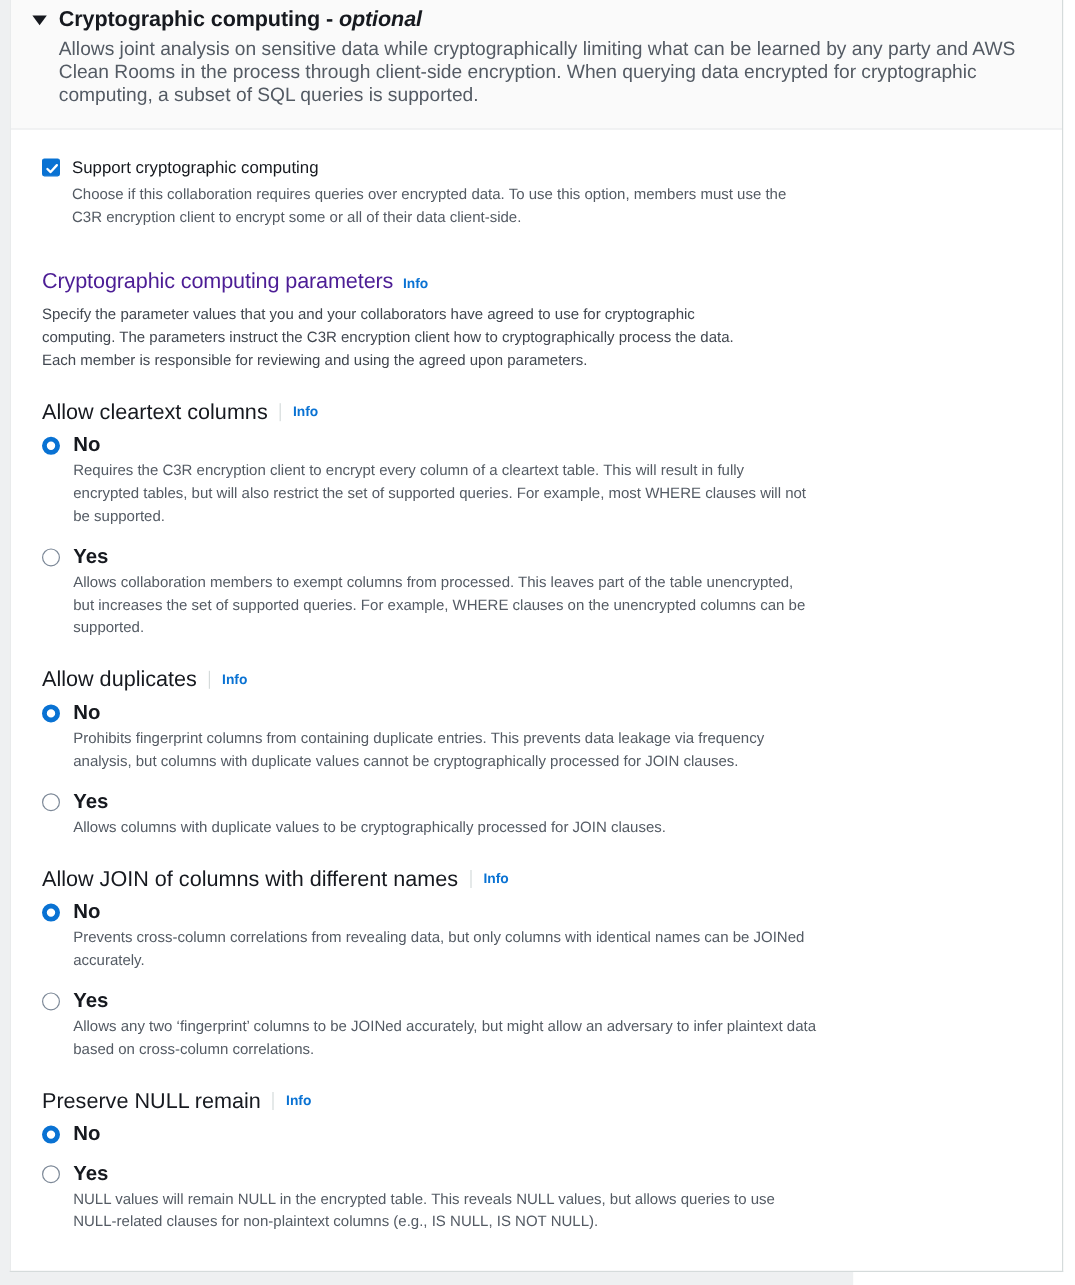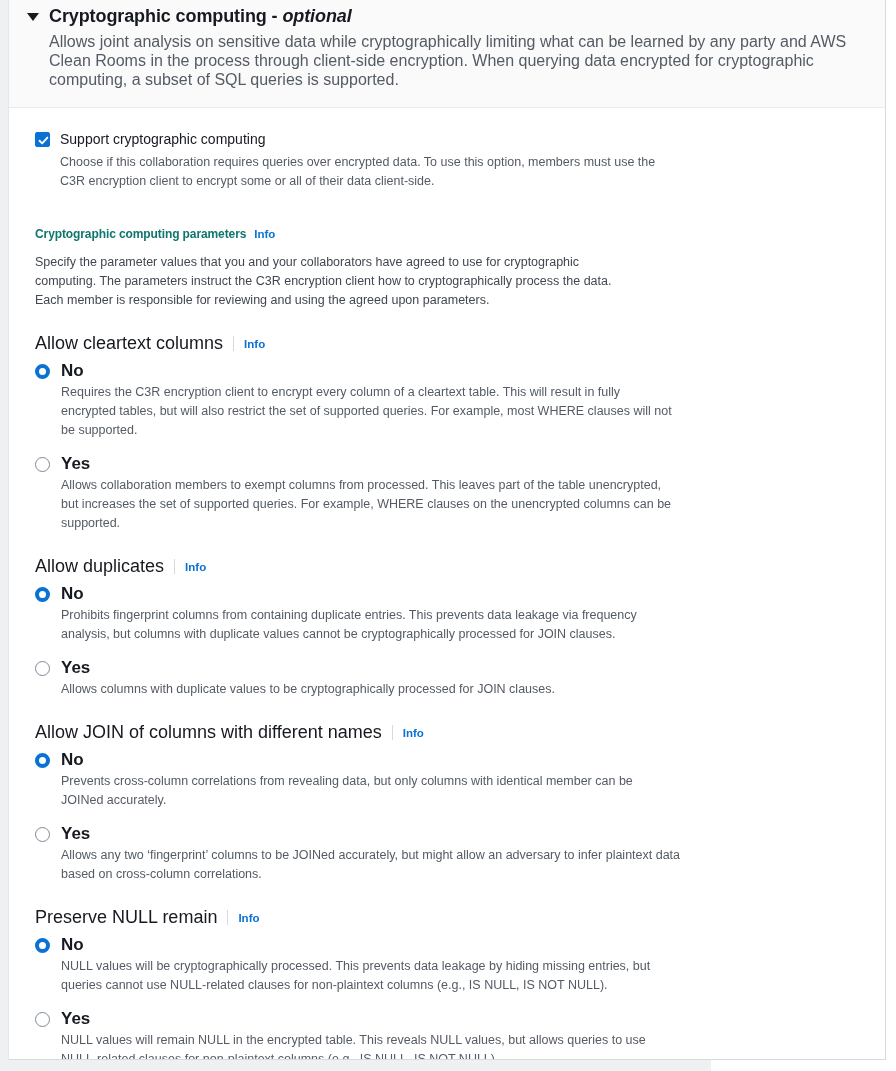--- a/index.html
+++ b/index.html
@@ -114,23 +114,23 @@
 
   
   .section-heading {
     margin-top: 32px;
     display: flex;
     align-items: baseline;
     gap: 8px;
   }
   .section-heading h2 {
     margin: 0;
-    font-size: 12px;
-    font-weight: bold;
-    color: #0f766e;
+    font-size: 18px;
+    font-weight: normal;
+    color: #4c1d95;
     line-height: 22px;
     letter-spacing: -0.1px;
   }
   .section-desc {
     margin: 8px 0 0 0;
     font-size: 12.5px;
     line-height: 19px;
     color: #414750;
     max-width: 600px;
   }
@@ -290,21 +290,21 @@
           <span class="field-label">Allow JOIN of columns with different names</span>
           <span class="divider"></span>
           <a class="info-link">Info</a>
         </div>
         <div class="radio-group">
           <div class="radio-item">
             <div class="radio-row">
               <span class="rb on"></span>
               <span class="radio-label">No</span>
             </div>
-            <div class="radio-desc">Prevents cross-column correlations from revealing data, but only columns with identical member can be JOINed accurately.</div>
+            <div class="radio-desc">Prevents cross-column correlations from revealing data, but only columns with identical names can be JOINed accurately.</div>
           </div>
           <div class="radio-item">
             <div class="radio-row">
               <span class="rb off"></span>
               <span class="radio-label">Yes</span>
             </div>
             <div class="radio-desc wide">Allows any two ‘fingerprint’ columns to be JOINed accurately, but might allow an adversary to infer plaintext data based on cross-column correlations.</div>
           </div>
         </div>
       </div>
@@ -314,21 +314,20 @@
           <span class="field-label">Preserve NULL remain</span>
           <span class="divider"></span>
           <a class="info-link">Info</a>
         </div>
         <div class="radio-group">
           <div class="radio-item">
             <div class="radio-row">
               <span class="rb on"></span>
               <span class="radio-label">No</span>
             </div>
-            <div class="radio-desc">NULL values will be cryptographically processed. This prevents data leakage by hiding missing entries, but queries cannot use NULL-related clauses for non-plaintext columns (e.g., IS NULL, IS NOT NULL).</div>
           </div>
           <div class="radio-item">
             <div class="radio-row">
               <span class="rb off"></span>
               <span class="radio-label">Yes</span>
             </div>
             <div class="radio-desc wide">NULL values will remain NULL in the encrypted table. This reveals NULL values, but allows queries to use NULL-related clauses for non-plaintext columns (e.g., IS NULL, IS NOT NULL).</div>
           </div>
         </div>
       </div>

